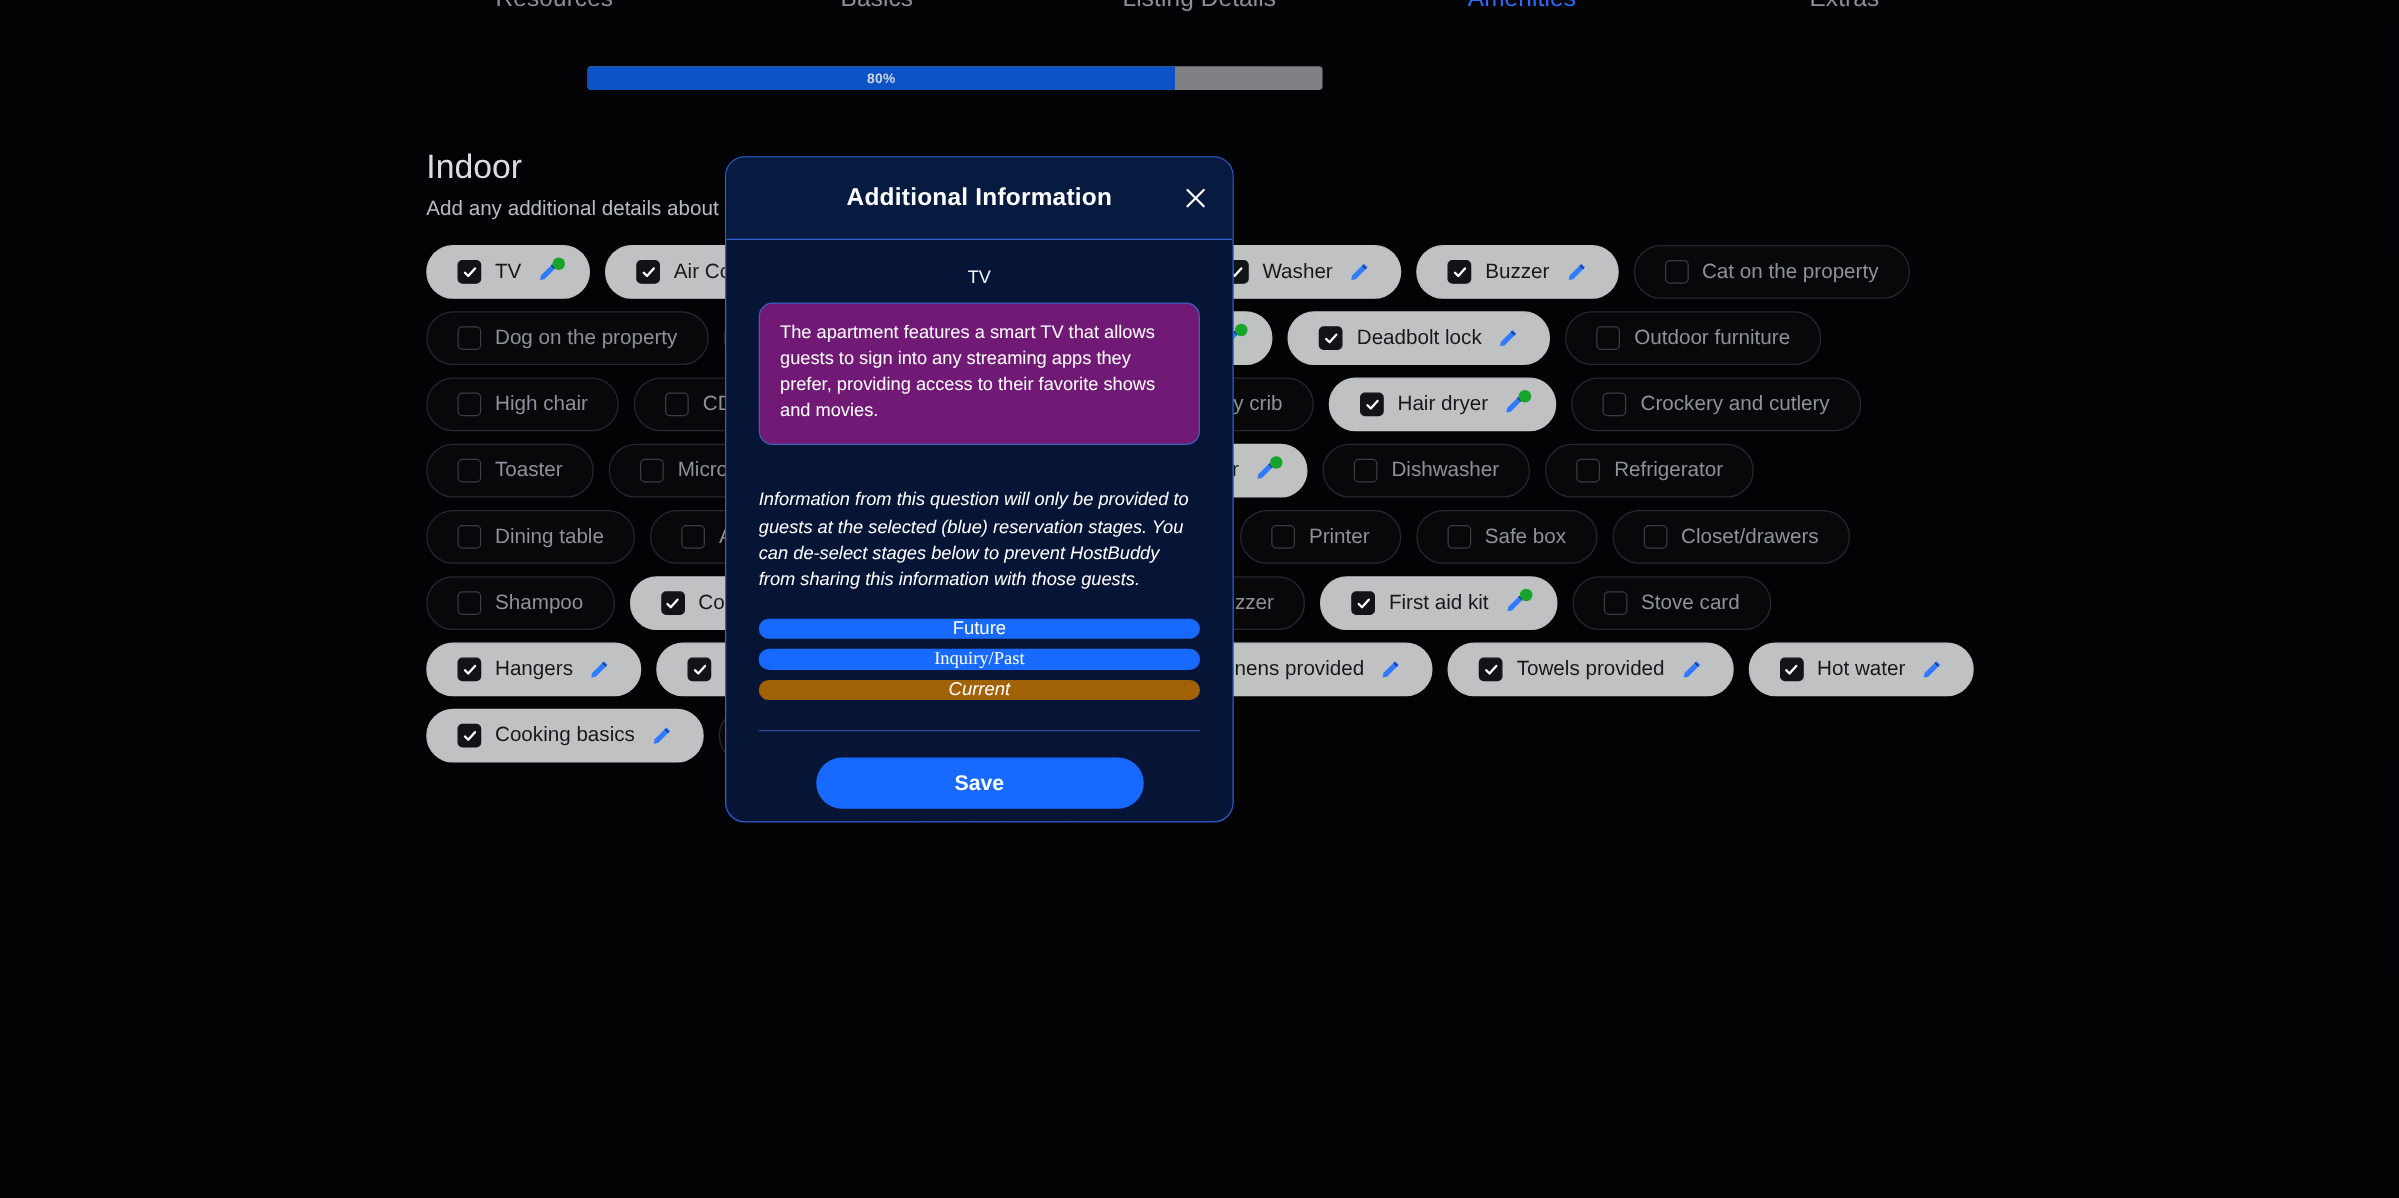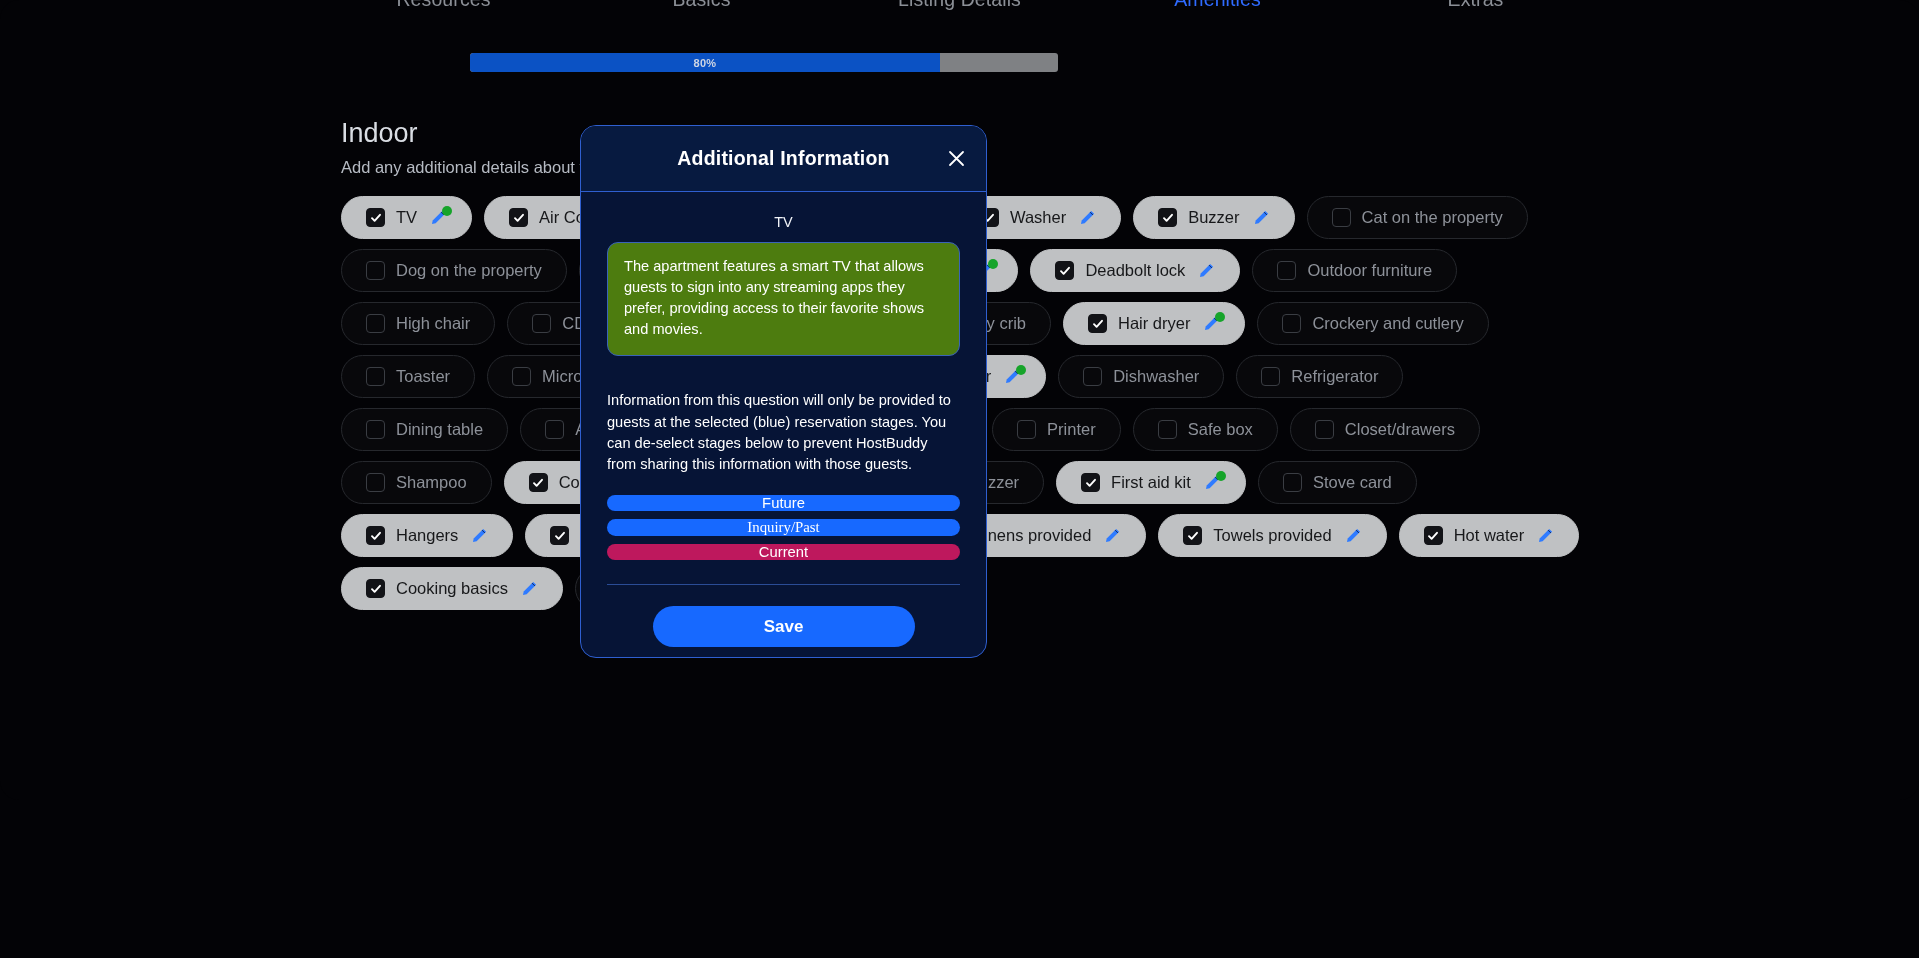--- a/index.html
+++ b/index.html
@@ -106,31 +106,31 @@
   .close-btn {
     position: absolute; right: 16px; top: 50%; transform: translateY(-50%);
     width: 28px; height: 28px; display: flex; align-items: center; justify-content: center;
     cursor: pointer;
   }
   .modal-body { padding: 16px 26px 0 26px; flex: 1; display: flex; flex-direction: column; }
   .q-label {
     text-align: center; font-size: 14.5px; color: #f0f3f8; margin-top: 6px; margin-bottom: 12px;
   }
   .answer-box {
-    background: #4d7c0f;
+    background: #701a75;
     border: 1px solid #3a63b8;
     border-radius: 11px;
     padding: 13px 16px 16px 16px;
     color: #ffffff; font-size: 14.6px; line-height: 1.43;
     font-weight: 400;
     min-height: 96px;
   }
   .note {
     margin-top: 34px;
-    color: #ffffff; font-size: 14.6px; line-height: 1.45;
+    color: #ffffff; font-size: 14.6px; line-height: 1.45; font-style: italic;
   }
   .stages {
     margin-top: 20px;
     display: flex; justify-content: space-between; gap: 8px; flex-direction: column;
   }
   .stage {
     flex: 1; height: 31px; border-radius: 17px;
     display: flex; align-items: center; justify-content: center;
     font-size: 14.8px; color: #ffffff; cursor: pointer;
     background: #1769ff; border: none;
@@ -524,21 +524,21 @@
       <div class="modal-body">
         <div class="q-label">TV</div>
 
         <div class="answer-box">The apartment features a smart TV that allows guests to sign into any streaming apps they prefer, providing access to their favorite shows and movies.</div>
 
         <div class="note">Information from this question will only be provided to guests at the selected (blue) reservation stages. You can de-select stages below to prevent HostBuddy from sharing this information with those guests.</div>
 
         <div class="stages" id="stages">
             <button class="stage" style="background: rgb(23, 105, 255);">Future</button>
             <button class="stage" style="background: rgb(23, 105, 255); font-family: Liberation Serif, serif;">Inquiry/Past</button>
-            <button class="stage" style="background: #be185d;">Current</button>
+            <button class="stage" style="background: #a16207; font-style: italic;">Current</button>
           </div>
 
         <div class="divider"></div>
 
         <button class="save-btn" style="background: rgb(23, 105, 255);">Save</button>
 
         <div class="copy-link" style="color: rgb(47, 123, 255);">Copy To Other Properties</div>
       </div>
 
     </div>

